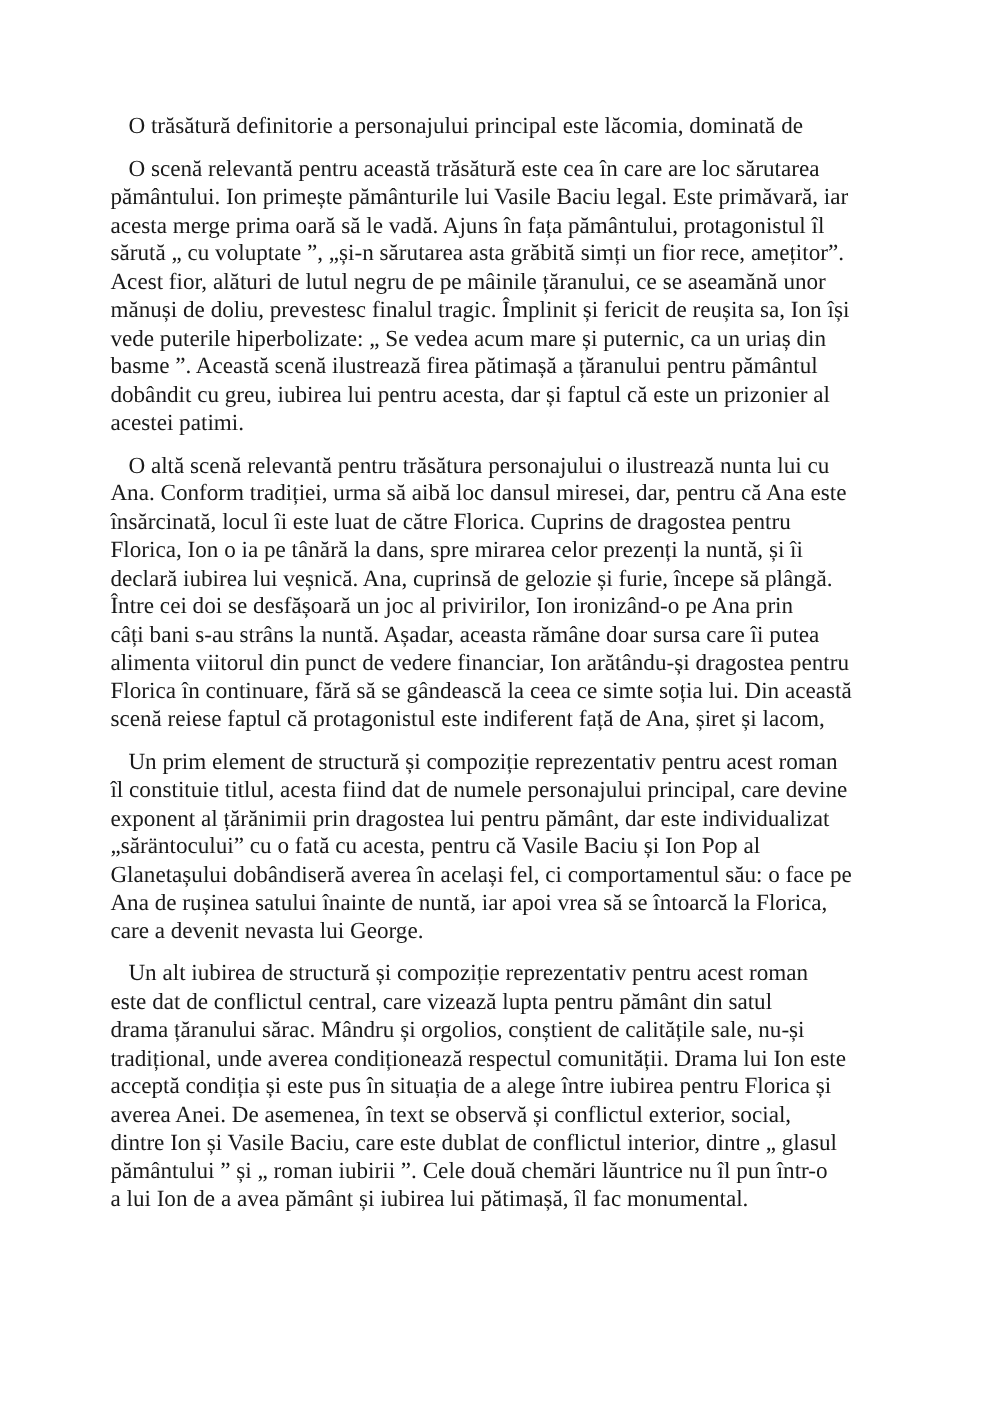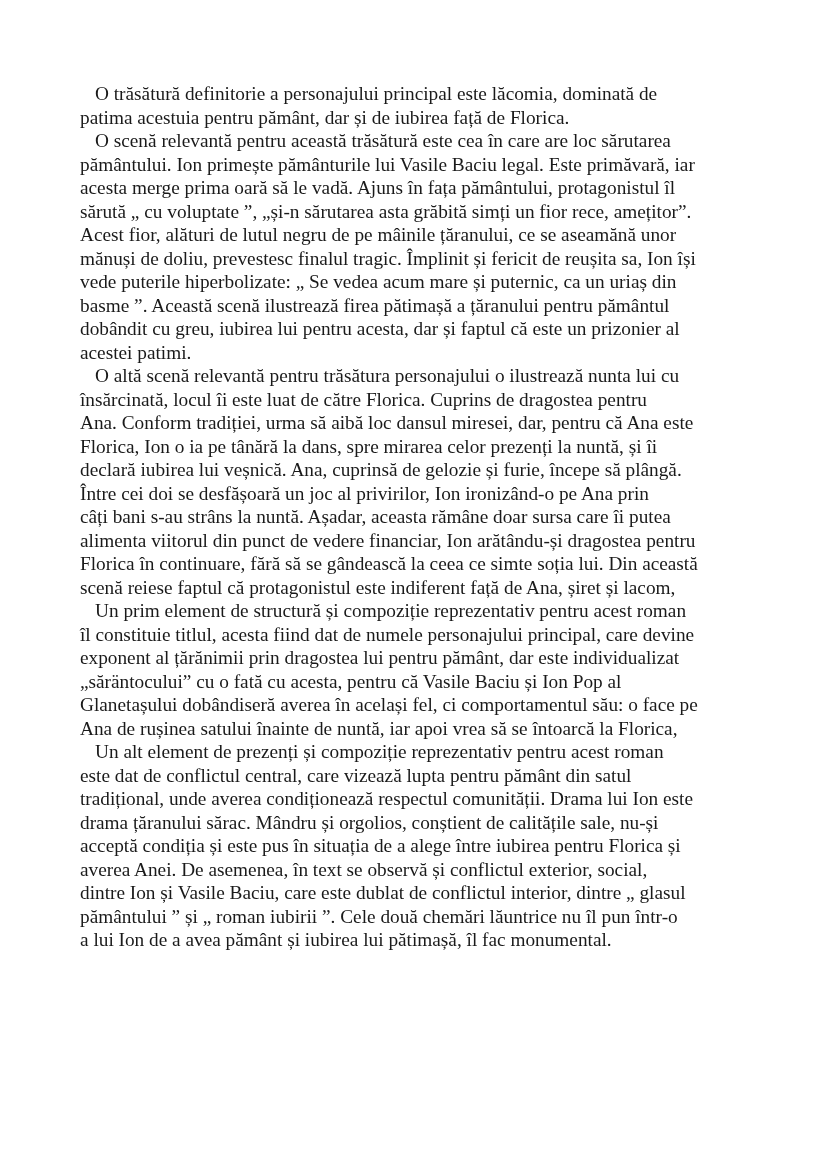--- a/index.html
+++ b/index.html
@@ -25,83 +25,83 @@
       position: absolute;
       left: 80px;
       top: 82px;
       width: 680px;
       font-family: "Liberation Serif", "DejaVu Serif", serif;
       font-size: 19.3px;
       line-height: 23.5px;
       color: #1a1a1a;
     }
     .para {
-      margin: 0;
+      margin: 12px;
       padding: 0;
     }
     .line {
       display: block;
       white-space: nowrap;
       height: 23.5px;
     }
     .line.first {
       padding-left: 15px;
     }
   </style>
 </head>
 <body>
 
 <div class="page">
   <div class="text-block">
 
     <div class="para">
       <span class="line first">O trăsătură definitorie a personajului principal este lăcomia, dominată de</span>
-      <span class="line">patima acestuia pentru pământ, dar și de iubirea față de Florica.</span>
     </div>
 
     <div class="para">
       <span class="line first">O scenă relevantă pentru această trăsătură este cea în care are loc sărutarea</span>
       <span class="line">pământului. Ion primește pământurile lui Vasile Baciu legal. Este primăvară, iar</span>
       <span class="line">acesta merge prima oară să le vadă. Ajuns în fața pământului, protagonistul îl</span>
       <span class="line">sărută „ cu voluptate ”, „și-n sărutarea asta grăbită simți un fior rece, amețitor”.</span>
       <span class="line">Acest fior, alături de lutul negru de pe mâinile țăranului, ce se aseamănă unor</span>
       <span class="line">mănuși de doliu, prevestesc finalul tragic. Împlinit și fericit de reușita sa, Ion își</span>
       <span class="line">vede puterile hiperbolizate: „ Se vedea acum mare și puternic, ca un uriaș din</span>
       <span class="line">basme ”. Această scenă ilustrează firea pătimașă a țăranului pentru pământul</span>
       <span class="line">dobândit cu greu, iubirea lui pentru acesta, dar și faptul că este un prizonier al</span>
       <span class="line">acestei patimi.</span>
     </div>
 
     <div class="para">
       <span class="line first">O altă scenă relevantă pentru trăsătura personajului o ilustrează nunta lui cu</span>
+      <span class="line">Ana. Conform tradiției, urma să aibă loc dansul miresei, dar, pentru că Ana este</span>
       <span class="line">însărcinată, locul îi este luat de către Florica. Cuprins de dragostea pentru</span>
-      <span class="line">Ana. Conform tradiției, urma să aibă loc dansul miresei, dar, pentru că Ana este</span>
       <span class="line">Florica, Ion o ia pe tânără la dans, spre mirarea celor prezenți la nuntă, și îi</span>
       <span class="line">declară iubirea lui veșnică. Ana, cuprinsă de gelozie și furie, începe să plângă.</span>
       <span class="line">Între cei doi se desfășoară un joc al privirilor, Ion ironizând-o pe Ana prin</span>
       <span class="line">câți bani s-au strâns la nuntă. Așadar, aceasta rămâne doar sursa care îi putea</span>
       <span class="line">alimenta viitorul din punct de vedere financiar, Ion arătându-și dragostea pentru</span>
       <span class="line">Florica în continuare, fără să se gândească la ceea ce simte soția lui. Din această</span>
       <span class="line">scenă reiese faptul că protagonistul este indiferent față de Ana, șiret și lacom,</span>
     </div>
 
     <div class="para">
       <span class="line first">Un prim element de structură și compoziție reprezentativ pentru acest roman</span>
       <span class="line">îl constituie titlul, acesta fiind dat de numele personajului principal, care devine</span>
       <span class="line">exponent al țărănimii prin dragostea lui pentru pământ, dar este individualizat</span>
       <span class="line">„săräntocului” cu o fată cu acesta, pentru că Vasile Baciu și Ion Pop al</span>
       <span class="line">Glanetașului dobândiseră averea în același fel, ci comportamentul său: o face pe</span>
       <span class="line">Ana de rușinea satului înainte de nuntă, iar apoi vrea să se întoarcă la Florica,</span>
+      <span class="line">care a devenit nevasta lui George.</span>
     </div>
 
     <div class="para">
-      <span class="line first">Un alt element de prezenți și compoziție reprezentativ pentru acest roman</span>
+      <span class="line first">Un alt iubirea de structură și compoziție reprezentativ pentru acest roman</span>
       <span class="line">este dat de conflictul central, care vizează lupta pentru pământ din satul</span>
+      <span class="line">drama țăranului sărac. Mândru și orgolios, conștient de calitățile sale, nu-și</span>
       <span class="line">tradițional, unde averea condiționează respectul comunității. Drama lui Ion este</span>
-      <span class="line">drama țăranului sărac. Mândru și orgolios, conștient de calitățile sale, nu-și</span>
       <span class="line">acceptă condiția și este pus în situația de a alege între iubirea pentru Florica și</span>
       <span class="line">averea Anei. De asemenea, în text se observă și conflictul exterior, social,</span>
       <span class="line">dintre Ion și Vasile Baciu, care este dublat de conflictul interior, dintre „ glasul</span>
       <span class="line">pământului ” și „ roman iubirii ”. Cele două chemări lăuntrice nu îl pun într-o</span>
       <span class="line">a lui Ion de a avea pământ și iubirea lui pătimașă, îl fac monumental.</span>
     </div>
 
   </div>
 </div>
 

